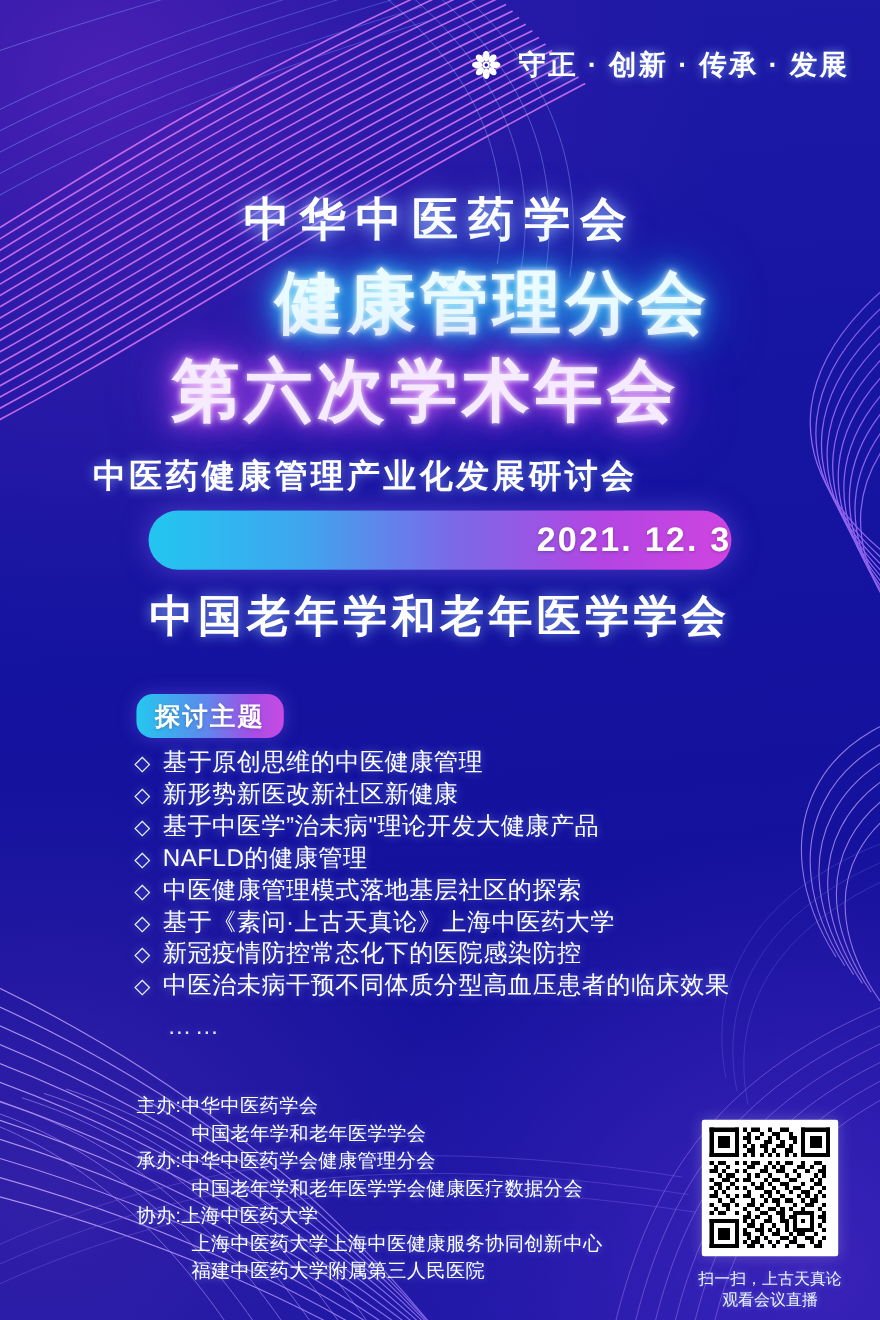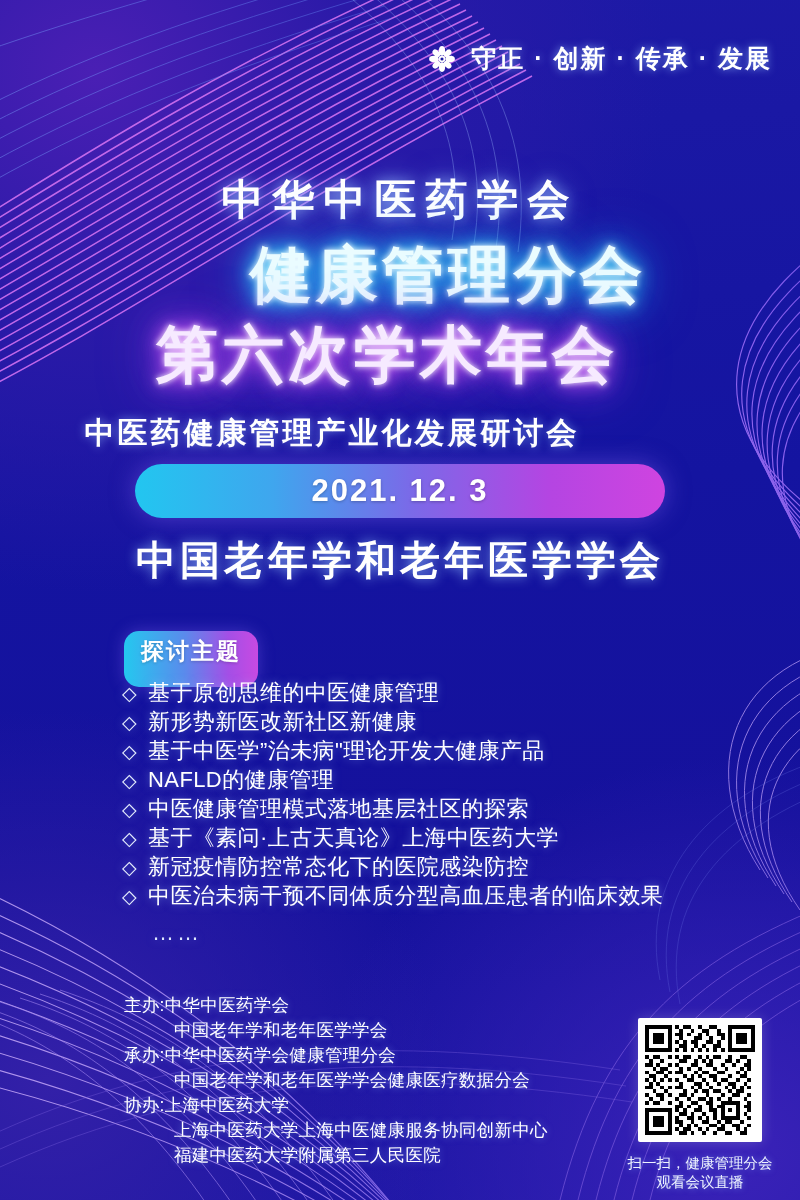--- a/index.html
+++ b/index.html
@@ -68,39 +68,40 @@
   .t-theme{
     position:absolute;left:0;top:413px;width:664px;
     font-size:30px;font-weight:700;letter-spacing:3px;color:#fff;
     text-shadow:0 0 10px rgba(150,190,255,.7);
     white-space:nowrap;
   }
 
   
   .pill-wrap{position:absolute;left:0;top:464px;width:800px;display:flex;justify-content:center;}
   .pill{
-    display:flex;align-items:center;justify-content:center;gap:60px;
+    display:flex;align-items:flex-end;justify-content:center;gap:60px;
     width:530px;height:54px;border-radius:27px;box-sizing:border-box;
     background:linear-gradient(90deg,#22c6f0 0%,#3fa6ee 26%,#7a6ae8 52%,#b445e2 78%,#cf44e0 100%);
     box-shadow:0 0 24px rgba(120,90,230,.55);
+    flex-direction:column;
   }
   .pill-date{font-size:31px;font-weight:700;letter-spacing:2px;color:#fff;text-shadow:0 1px 3px rgba(0,0,0,.25);}
   .pill-mode{font-size:29px;font-weight:700;letter-spacing:7px;color:#fff;text-shadow:0 1px 3px rgba(0,0,0,.25);}
 
   .t-slogan{
     position:absolute;left:0;top:533px;width:800px;text-align:center;
     font-size:40px;font-weight:700;letter-spacing:4px;color:#fff;
     text-shadow:0 0 12px rgba(150,195,255,.8);
     white-space:nowrap;
   }
 
   
   .badge-wrap{position:absolute;left:124px;top:631px;}
   .badge{
-    display:inline-block;padding:5px 17px 20px;border-radius:15px;
+    display:inline-block;padding:5px 17px 4px;border-radius:15px;
     background:linear-gradient(90deg,#24c8ef 0%,#5a8bec 45%,#a44fe6 78%,#c84ae2 100%);
     font-size:23px;font-weight:700;letter-spacing:2px;color:#fff;
     text-shadow:0 1px 3px rgba(0,0,0,.2);
     box-shadow:0 0 16px rgba(120,90,230,.45);
   }
   .topics{position:absolute;left:122px;top:678px;width:660px;}
   .topic{
     display:flex;align-items:baseline;gap:11px;
     height:29px;
     font-size:22px;color:#fff;letter-spacing:.4px;
@@ -575,18 +576,18 @@
           <rect x="9" y="28" width="2" height="1"></rect>
             <rect x="12" y="28" width="1" height="1"></rect>
           <rect x="15" y="28" width="1" height="1"></rect>
             <rect x="18" y="28" width="1" height="1"></rect>
           <rect x="21" y="28" width="2" height="1"></rect>
             <rect x="25" y="28" width="2" height="1"></rect>
         </g>
       </svg>
     </div>
     <div class="qr-cap">
-      <div>扫一扫，健康管理分会</div>
+      <div>扫一扫，上古天真论</div>
       <div>观看会议直播</div>
     </div>
   </div>
 
 </div>
 
 </body></html>

